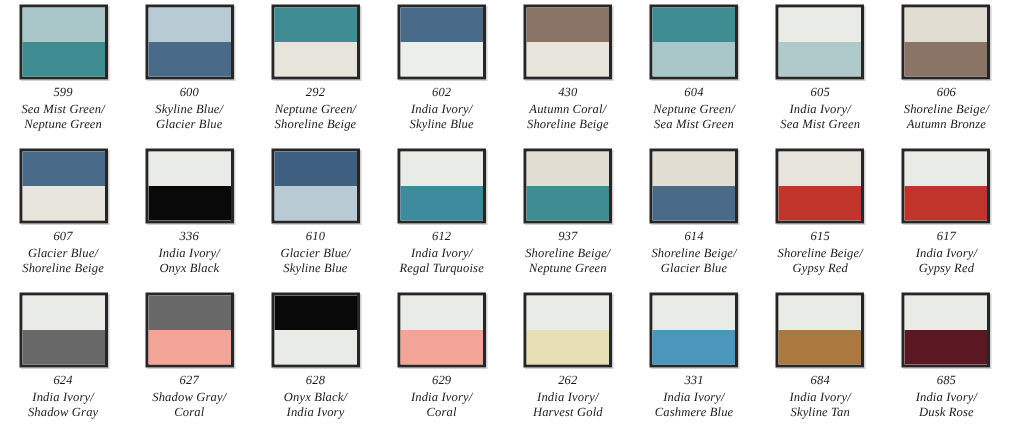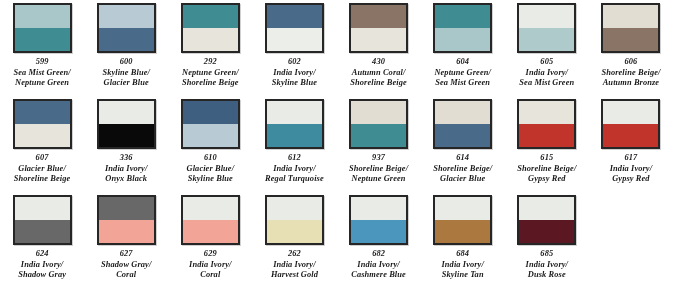--- a/index.html
+++ b/index.html
@@ -13,21 +13,20 @@
     overflow: hidden;
     font-family: "Liberation Serif", "DejaVu Serif", serif;
   }
   #grid {
     display: grid;
     grid-template-columns: repeat(8, 1fr);
     grid-template-rows: repeat(3, 96px);
     width: 673px;
     height: 288px;
     box-sizing: border-box;
-    font-weight: bold;
   }
   .cell {
     display: flex;
     flex-direction: column;
     align-items: center;
     box-sizing: border-box;
     padding-top: 3px;
   }
   .swatch {
     width: 59px;
@@ -261,20 +260,31 @@
         <div class="half" style="background: rgb(242, 165, 151);"></div>
       </div>
       <div class="caption">
         <span class="code">627</span>
         <span class="name-line">Shadow Gray/</span>
         <span class="name-line">Coral</span>
       </div>
     </div>
     <div class="cell">
       <div class="swatch" style="border-color: rgb(38, 38, 38);">
+        <div class="half" style="background: rgb(9, 9, 9);"></div>
+        <div class="half" style="background: rgb(233, 236, 230);"></div>
+      </div>
+      <div class="caption">
+        <span class="code">628</span>
+        <span class="name-line">Onyx Black/</span>
+        <span class="name-line">India Ivory</span>
+      </div>
+    </div>
+    <div class="cell">
+      <div class="swatch" style="border-color: rgb(38, 38, 38);">
         <div class="half" style="background: rgb(233, 236, 230);"></div>
         <div class="half" style="background: rgb(242, 165, 151);"></div>
       </div>
       <div class="caption">
         <span class="code">629</span>
         <span class="name-line">India Ivory/</span>
         <span class="name-line">Coral</span>
       </div>
     </div>
     <div class="cell">
@@ -287,21 +297,21 @@
         <span class="name-line">India Ivory/</span>
         <span class="name-line">Harvest Gold</span>
       </div>
     </div>
     <div class="cell">
       <div class="swatch" style="border-color: rgb(38, 38, 38);">
         <div class="half" style="background: rgb(233, 236, 230);"></div>
         <div class="half" style="background: rgb(75, 150, 189);"></div>
       </div>
       <div class="caption">
-        <span class="code">682</span>
+        <span class="code">331</span>
         <span class="name-line">India Ivory/</span>
         <span class="name-line">Cashmere Blue</span>
       </div>
     </div>
     <div class="cell">
       <div class="swatch" style="border-color: rgb(38, 38, 38);">
         <div class="half" style="background: rgb(233, 236, 230);"></div>
         <div class="half" style="background: rgb(171, 120, 64);"></div>
       </div>
       <div class="caption">

